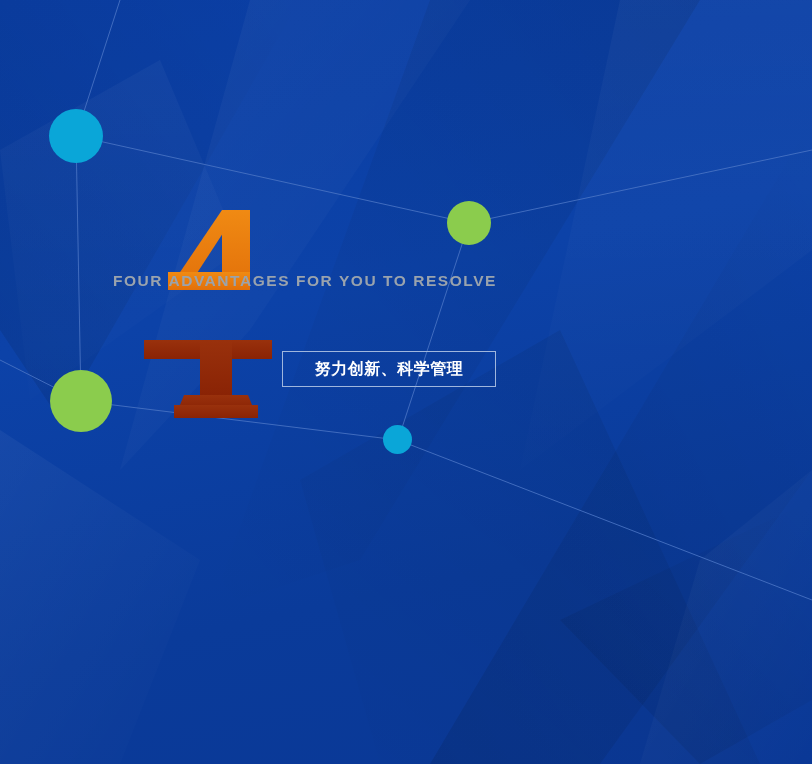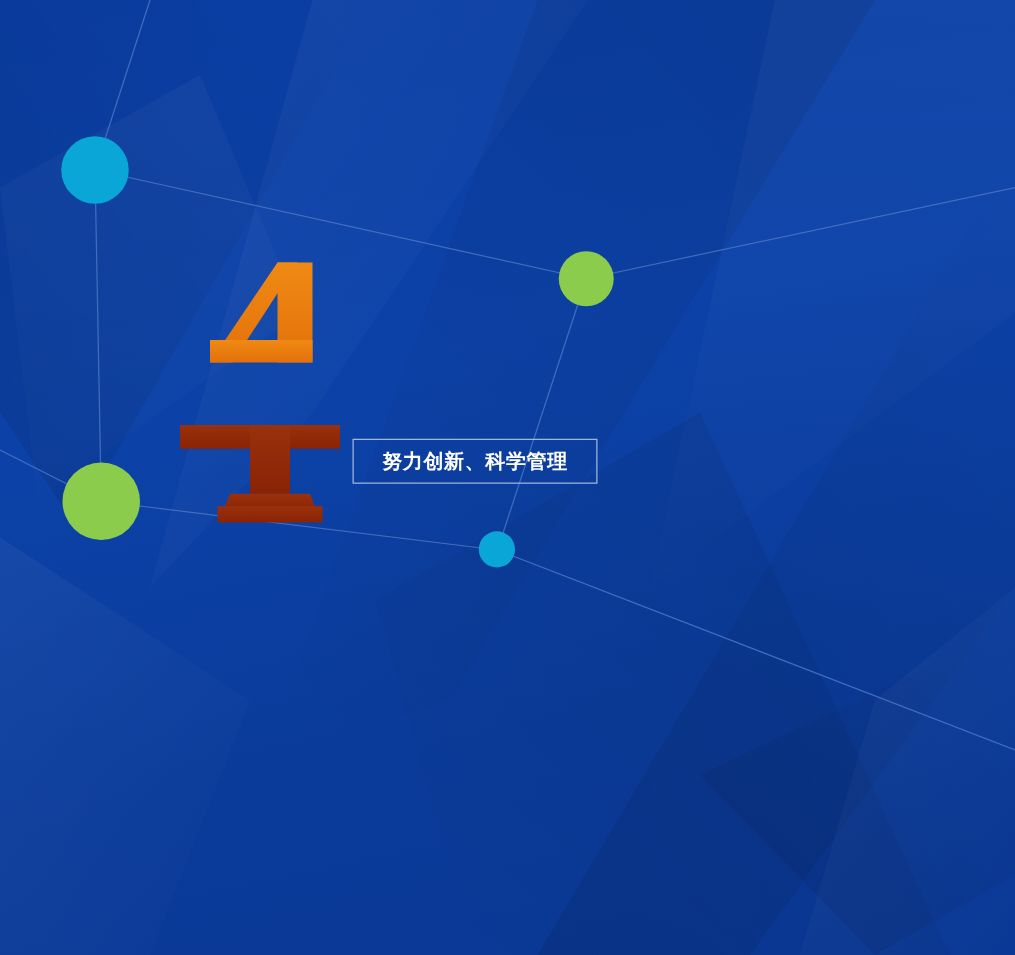--- a/index.html
+++ b/index.html
@@ -67,21 +67,21 @@
     letter-spacing:2px;
     color:#ffffff;
     white-space:nowrap;
     line-height:1;
     font-family:"DejaVu Sans", "Liberation Sans", sans-serif;
   }
 
   .subbox {
     position:absolute;
     left:170px; top:151px;
-    width:196px; height:36px;
+    width:214px; height:36px;
     border:1px solid #9fb6dd;
     display:flex;
     align-items:center;
     justify-content:center;
   }
   .subbox-text {
     font-size:16px;
     font-weight:700;
     letter-spacing:0.5px;
     color:#ffffff;
@@ -172,20 +172,21 @@
         <polygon points="62,205 146,205 146,218 62,218" fill="url(#redG)"></polygon>
       </g>
 
       <g>
         <polygon points="110,10 138,10 138,90 110,90" fill="url(#orangeG)"></polygon>
         <polygon points="110,10 126,10 74,90 56,90" fill="url(#orangeG)"></polygon>
         <polygon points="56,72 138,72 138,90 56,90" fill="url(#orangeG)"></polygon>
       </g>
     </svg>
 
+    <div class="tagline">FOUR ADVANTAGES FOR YOU TO RESOLVE</div>
 
 
     <div class="subbox">
       <span class="subbox-text">努力创新、科学管理</span>
     </div>
 
   </div>
 
 </div>
 

